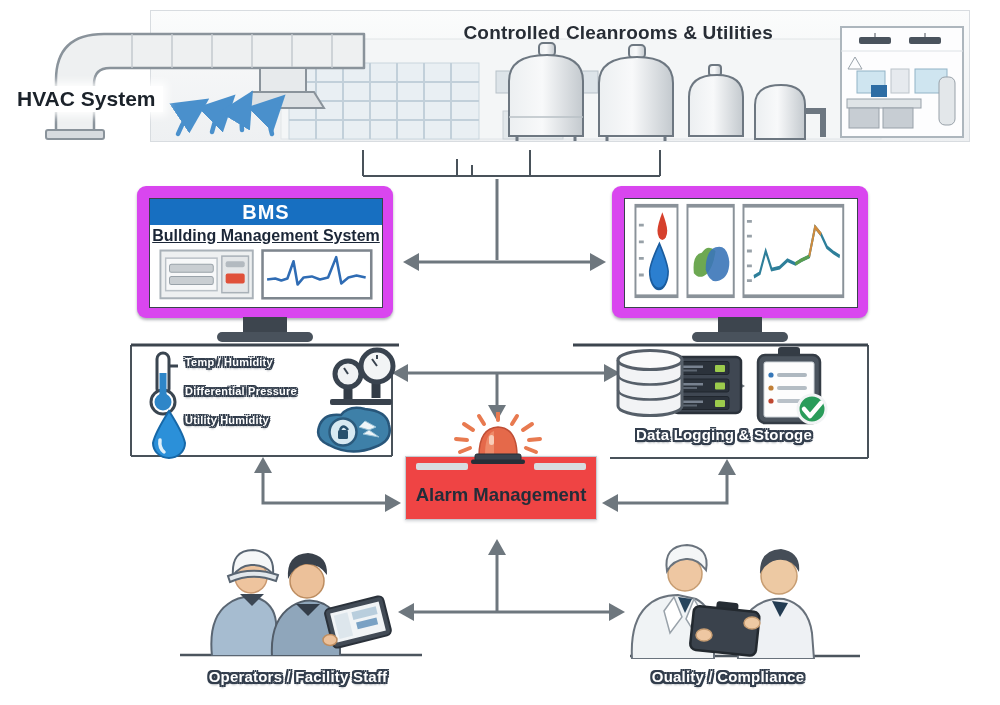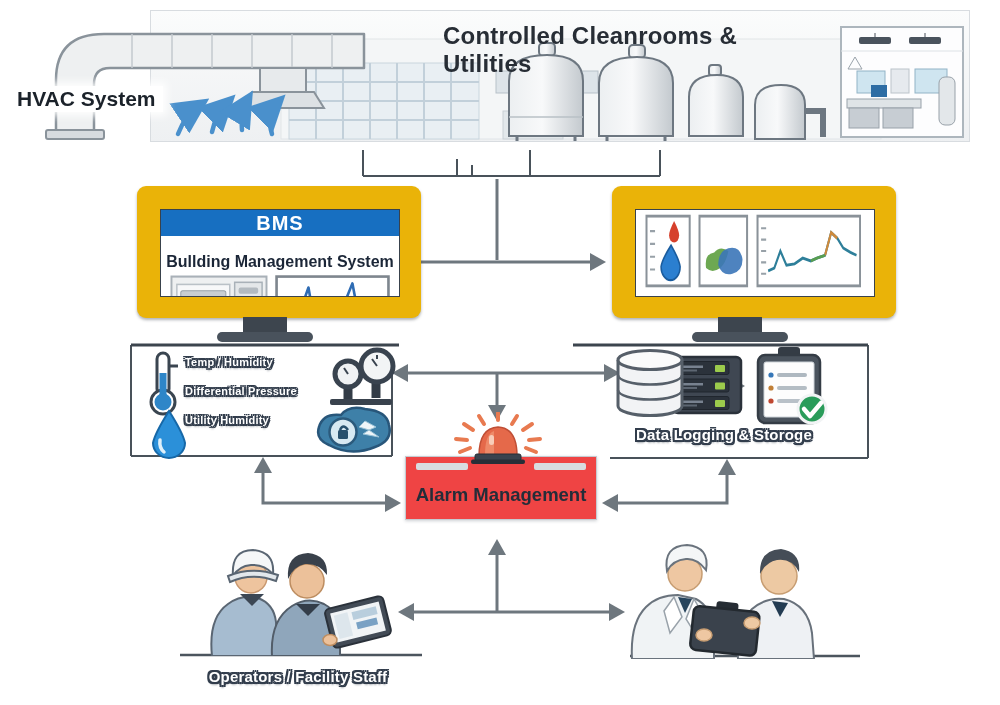--- a/index.html
+++ b/index.html
@@ -3,35 +3,35 @@
 <meta charset="utf-8">
 <style>
   html,body{margin:0;padding:0;background:#fff;}
   .stage{position:relative;width:1000px;height:705px;background:#fff;overflow:hidden;
          font-family:"Liberation Sans","DejaVu Sans",sans-serif;}
   .abs{position:absolute;}
 
   
   .banner{left:150px;top:10px;width:818px;height:130px;background:linear-gradient(#fbfcfc,#eef0f2);
           border:1px solid #d8dce0;}
-  .banner-title{left:292px;top:11px;width:330px;text-align:left;font-size:24px;font-weight:600;
+  .banner-title{left:292px;top:11px;width:330px;text-align:right;font-size:19px;font-weight:600;
                 color:#272d35;letter-spacing:.2px;}
   .hvac-label{left:10px;top:86px;background:#fff;padding:1px 7px;font-size:21px;font-weight:600;
               color:#1b222a;box-shadow:0 0 8px 4px rgba(255,255,255,.9);}
 
   
-  .monitor{width:284px;height:132px;background:#eab308;border-radius:9px;padding:23px;box-sizing:border-box;
+  .monitor{width:256px;height:132px;background:#d946ef;border-radius:9px;padding:12px;box-sizing:border-box;
            box-shadow:0 2px 3px rgba(30,38,48,.35);}
   .bms-monitor{left:137px;top:186px;}
   .ems-monitor{left:612px;top:186px;}
   .screen{width:100%;height:100%;background:#fff;border:1px solid #39424c;display:flex;flex-direction:column;overflow:hidden;}
   .mon-header{height:26px;line-height:26px;text-align:center;color:#fff;font-size:20px;font-weight:700;letter-spacing:1px;}
   .bms-h{background:#176fc1;}
   .ems-h{background:#0e9558;}
-  .mon-sub{text-align:center;margin-top:17px;font-weight:700;color:#1b2637;white-space:nowrap;}
+  .mon-sub{text-align:center;margin-top:2px;font-weight:700;color:#1b2637;white-space:nowrap;text-decoration:underline;}
   .bms-monitor .mon-sub{font-size:16px;}
   .ems-monitor .mon-sub{font-size:14.5px;}
   .mon-panels{flex:1;display:flex;gap:7px;padding:4px 9px 8px;}
   .mon-panels svg{height:100%;}
   .neck{width:44px;height:16px;background:#3d454e;}
   .base{width:96px;height:10px;background:#49525c;border-radius:5px;}
 
   
   .olabel{color:#fff;font-weight:700;font-size:11px;letter-spacing:.2px;
     text-shadow:-2px -2px 0 #323d4c,0 -2px 0 #323d4c,2px -2px 0 #323d4c,-2px 0 0 #323d4c,
@@ -363,14 +363,15 @@
       <circle cx="157" cy="55" r="18" fill="#edc9a3" stroke="#c79d72" stroke-width="1.5"></circle>
       <path d="M138,53 Q137,29 159,28 Q179,31 177,51 Q170,37 155,39 Q144,41 138,53 Z" fill="#454d57"></path>
     </g>
     <g transform="rotate(6 104 108)">
       <rect x="92" y="81" width="22" height="10" rx="3" fill="#262d34"></rect>
       <rect x="70" y="88" width="66" height="44" rx="6" fill="#3a424c" stroke="#23292f" stroke-width="2.5"></rect>
     </g>
     <ellipse cx="82" cy="114" rx="8" ry="6" fill="#eec7a2" stroke="#c79d72" stroke-width="1.5"></ellipse>
     <ellipse cx="130" cy="102" rx="8" ry="6" fill="#edc9a3" stroke="#c79d72" stroke-width="1.5"></ellipse>
   </svg>
+  <div class="abs olabel big center-lbl" style="left:600px;top:668px;width:256px">Ouality / Compliance</div>
 
 </div>
 
 </body></html>

